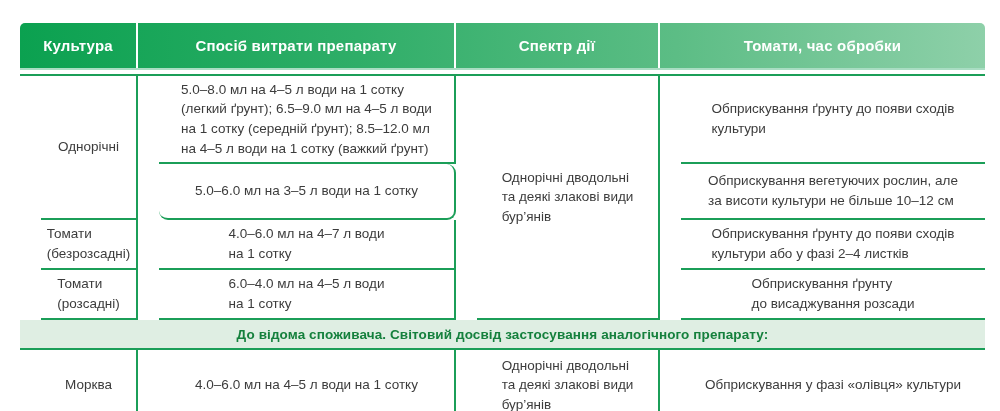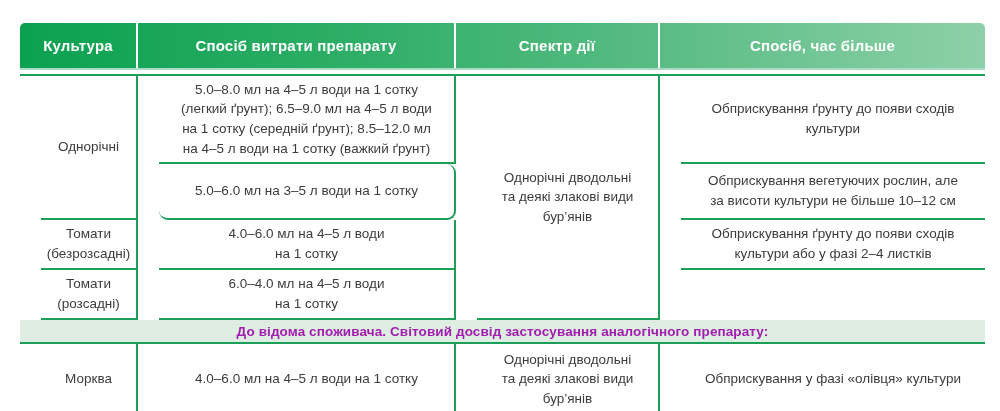--- a/index.html
+++ b/index.html
@@ -27,85 +27,87 @@
   
   .grid-main{
     display:grid;margin-top:4px;
     grid-template-columns:118px 318px 204px 325px;
     grid-template-rows:88px 56px 50px 50px;
     border-top:2px solid #1b9e58;
   }
   .cell{
     box-sizing:border-box;
     display:flex;align-items:center;justify-content:center;
-    text-align:center;white-space:pre-line;
+    text-align:left;white-space:pre-line;
     font-size:13.5px;line-height:1.45;color:#3c3c3c;
     border-bottom:2px solid #1b9e58;
     padding:2px 6px;
     margin-left:21px;
   }
   .br{border-right:2px solid #1b9e58;}
   .span-rows-2{grid-row:1 / 3;grid-column:1;}
   .span-rows-4{grid-row:1 / 5;grid-column:3;}
 
   
   .banner{
-    box-sizing:border-box;height:24px;background:#dfeee3;
+    box-sizing:border-box;height:30px;background:#dfeee3;
     border-bottom:2px solid #1b9e58;
     display:flex;align-items:center;justify-content:center;
-    font-size:13.5px;font-weight:700;color:#a21caf;letter-spacing:.1px;
+    font-size:13.5px;font-weight:700;color:#15803d;letter-spacing:.1px;
   }
 
   
   .grid-extra{
     display:grid;
     grid-template-columns:118px 318px 204px 325px;
     grid-template-rows:70px;
   }
   .grid-extra .cell{border-bottom:none;}
 </style>
 </head>
 <body>
 
 <div class="table-wrap">
 
   <div class="header-row">
     <div class="hcell sep">Культура</div>
     <div class="hcell sep">Спосіб витрати препарату</div>
     <div class="hcell sep">Спектр дії</div>
-    <div class="hcell">Спосіб, час більше</div>
+    <div class="hcell">Томати, час обробки</div>
   </div>
 
   <div class="grid-main">
     <div class="cell br span-rows-2">Однорічні</div>
     <div class="cell br" style="grid-row:1;grid-column:2;">5.0–8.0 мл на 4–5 л води на 1 сотку
 (легкий ґрунт); 6.5–9.0 мл на 4–5 л води
 на 1 сотку (середній ґрунт); 8.5–12.0 мл
 на 4–5 л води на 1 сотку (важкий ґрунт)</div>
     <div class="cell br span-rows-4">Однорічні дводольні
 та деякі злакові види
 бур’янів</div>
     <div class="cell" style="grid-row:1;grid-column:4;">Обприскування ґрунту до появи сходів
 культури</div>
 
     <div class="cell br" style="grid-row:2;grid-column:2;border-radius:9px;">5.0–6.0 мл на 3–5 л води на 1 сотку</div>
     <div class="cell" style="grid-row:2;grid-column:4;">Обприскування вегетуючих рослин, але
 за висоти культури не більше 10–12 см</div>
 
     <div class="cell br" style="grid-row:3;grid-column:1;">Томати
 (безрозсадні)</div>
-    <div class="cell br" style="grid-row:3;grid-column:2;">4.0–6.0 мл на 4–5 л води
+    <div class="cell br" style="grid-row:3;grid-column:2;">4.0–6.0 мл на 4–7 л води
 на 1 сотку</div>
     <div class="cell" style="grid-row:3;grid-column:4;">Обприскування ґрунту до появи сходів
 культури або у фазі 2–4 листків</div>
 
     <div class="cell br" style="grid-row:4;grid-column:1;">Томати
 (розсадні)</div>
     <div class="cell br" style="grid-row:4;grid-column:2;">6.0–4.0 мл на 4–5 л води
 на 1 сотку</div>
+    <div class="cell" style="grid-row:4;grid-column:4;">Обприскування ґрунту
+до висаджування розсади</div>
   </div>
 
   <div class="banner">До відома споживача. Світовий досвід застосування аналогічного препарату:</div>
 
   <div class="grid-extra">
     <div class="cell br">Морква</div>
     <div class="cell br">4.0–6.0 мл на 4–5 л води на 1 сотку</div>
     <div class="cell br">Однорічні дводольні
 та деякі злакові види
 бур’янів</div>

